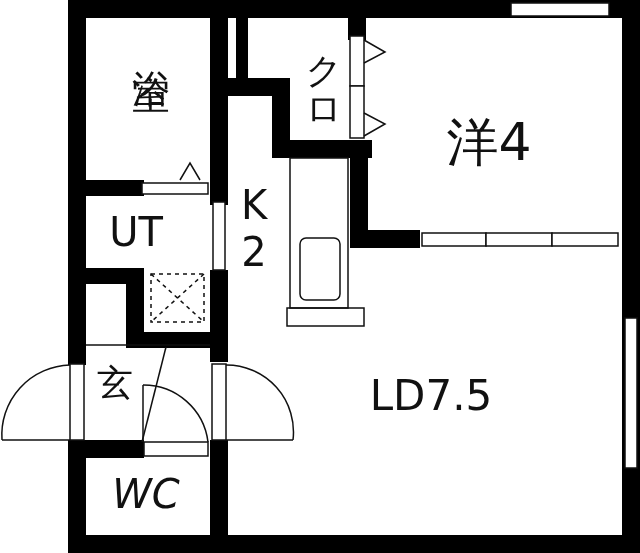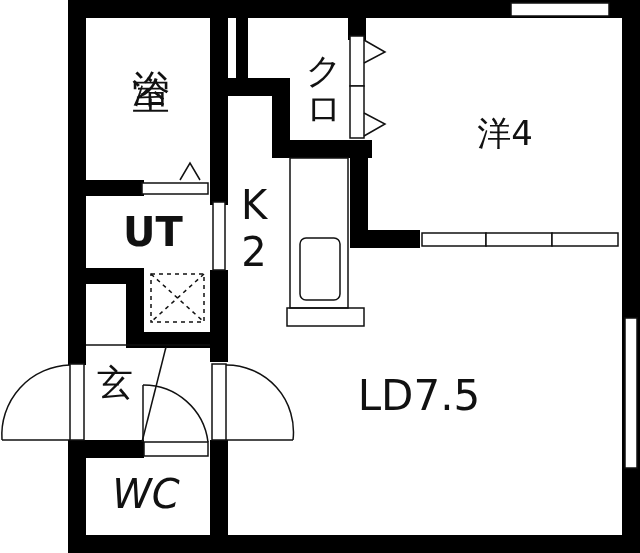--- a/index.html
+++ b/index.html
@@ -102,20 +102,20 @@
       <path d="M143,385 A65,65 0 0 1 208,442"></path>
       <line x1="143" y1="385" x2="143" y2="442"></line>
       <line x1="166" y1="347" x2="142" y2="442"></line>
 
       <line x1="86" y1="345" x2="210" y2="345"></line>
     </g>
   </svg>
 
   <div class="lbl vert" style="left:120px; top:40px; font-size:38px; width:50px;">浴室</div>
   <div class="lbl vert" style="left:298px; top:30px; font-size:36px; width:44px;">クロ</div>
-  <div class="lbl" style="left:460px; top:116px; font-size:34px; width:90px;">洋4</div>
+  <div class="lbl" style="left:444px; top:116px; font-size:52px; width:90px;">洋4</div>
   <div class="lbl" style="left:232px; top:185px; font-size:40px; width:44px;">K</div>
   <div class="lbl" style="left:232px; top:232px; font-size:40px; width:44px;">2</div>
-  <div class="lbl" style="left:108px; top:212px; font-size:40px; width:90px;font-weight:bold;">UT</div>
+  <div class="lbl" style="left:91px; top:212px; font-size:40px; width:90px;">UT</div>
   <div class="lbl" style="left:90px; top:365px; font-size:36px; width:50px;">玄</div>
-  <div class="lbl" style="left:334px; top:375px; font-size:42px; width:170px;">LD7.5</div>
+  <div class="lbl" style="left:346px; top:375px; font-size:42px; width:170px;">LD7.5</div>
   <div class="lbl" style="left:96px; top:474px; font-size:40px; width:100px;font-style:italic;">WC</div>
 </div>
 
 </body></html>

